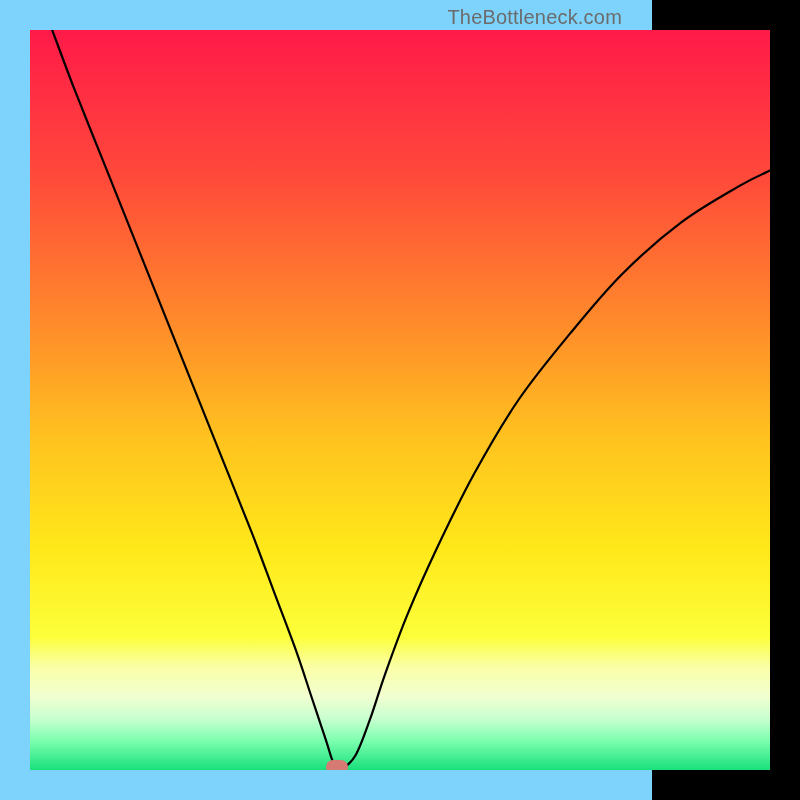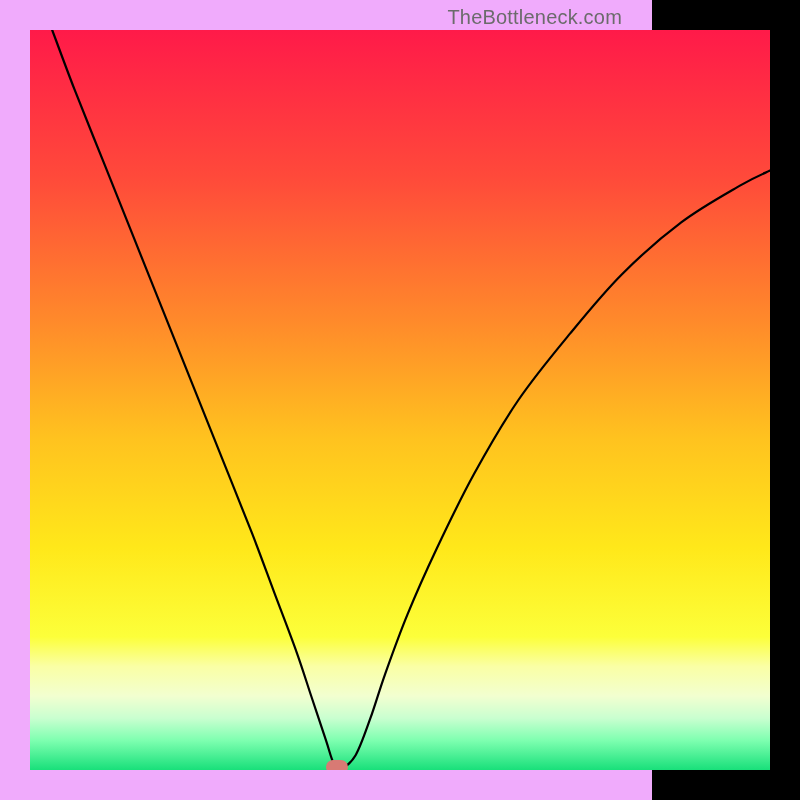--- a/index.html
+++ b/index.html
@@ -1,20 +1,20 @@
 <!DOCTYPE html>
 <html><head>
 <meta charset="utf-8">
 <style>
   * { margin: 0; padding: 0; box-sizing: border-box; }
   html, body { width: 800px; height: 800px; overflow: hidden; background: #000; }
   .frame {
     width: 652px;
     height: 800px;
-    background: #f0abfc;
+    background: #7dd3fc;
     position: relative;
   }
   .plot {
     position: absolute;
     left: 30px;
     top: 30px;
     width: 740px;
     height: 740px;
     overflow: hidden;
   }

